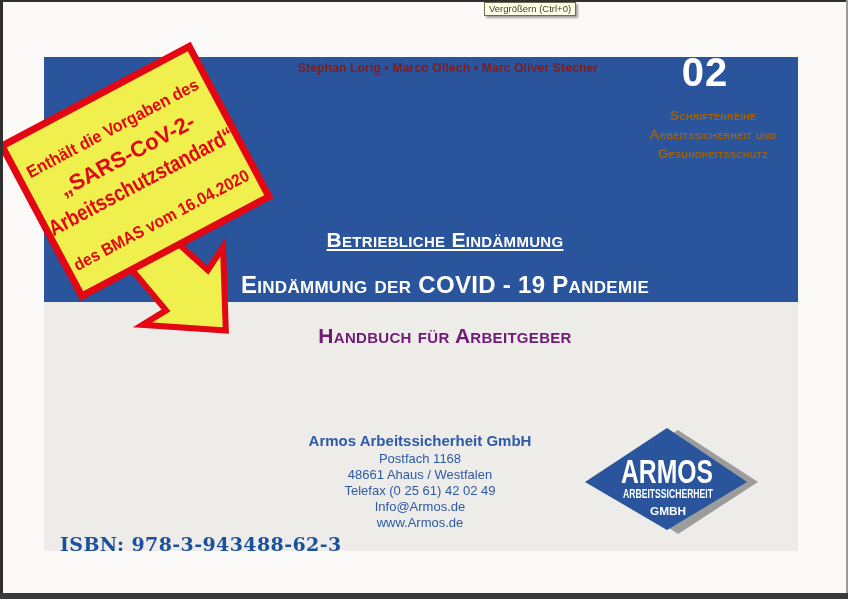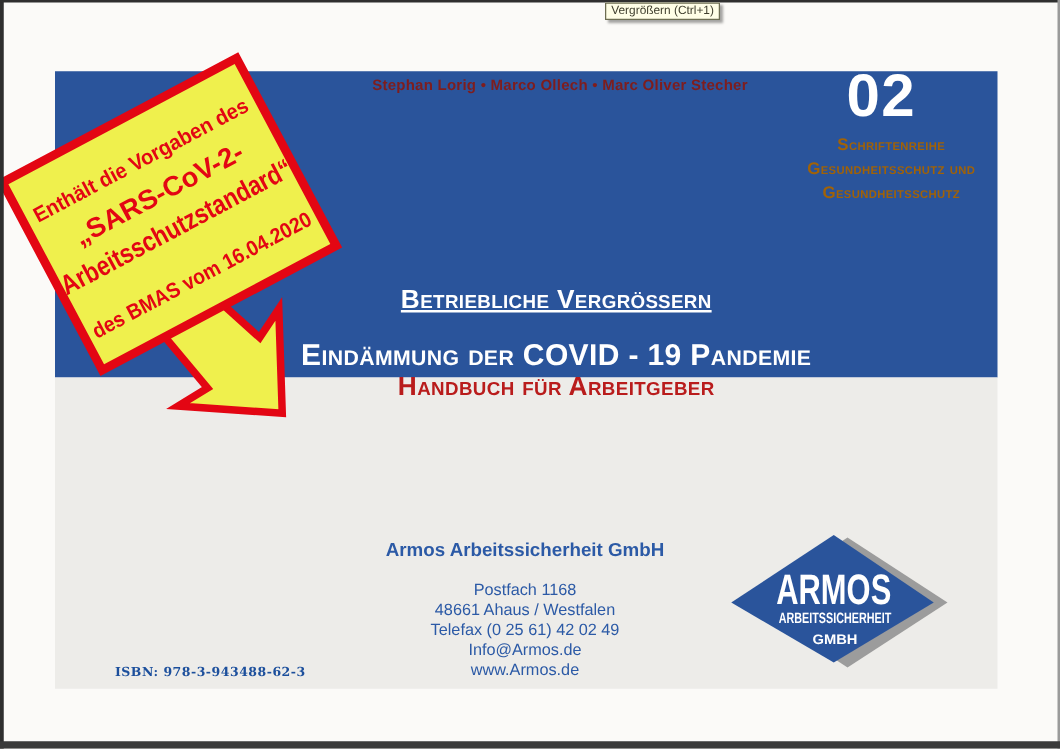--- a/index.html
+++ b/index.html
@@ -18,46 +18,46 @@
   
   .blue-panel{position:absolute;left:44px;top:57px;width:754px;height:245px;background:#2a549b;}
   .gray-panel{position:absolute;left:44px;top:302px;width:754px;height:249px;background:#edece9;}
 
   .authors{
     position:absolute;left:148px;top:61px;width:600px;text-align:center;
     color:#7f1d1d;font-size:12px;font-weight:bold;letter-spacing:.2px;
   }
   .issue{
     position:absolute;left:630px;top:50px;width:150px;text-align:center;
-    color:#ffffff;font-size:48px;font-weight:bold;letter-spacing:1px;
+    color:#ffffff;font-size:40px;font-weight:bold;letter-spacing:1px;
   }
   .series{
     position:absolute;left:623px;top:106px;width:180px;text-align:center;
     color:#a16207;font-weight:bold;font-size:13.5px;line-height:19px;
     font-variant:small-caps;letter-spacing:.3px;
   }
   .title{
     position:absolute;left:165px;top:228px;width:560px;text-align:center;
     color:#ffffff;font-variant:small-caps;font-weight:bold;letter-spacing:.3px;
   }
   .title-line1{font-size:21px;text-decoration:underline;text-underline-offset:2px;}
   .title-line2{font-size:24px;margin-top:19px;}
   .subtitle{
-    position:absolute;left:165px;top:298px;width:560px;text-align:center;
-    color:#b91c1c;font-variant:small-caps;font-weight:bold;font-size:21px;letter-spacing:.3px;
+    position:absolute;left:165px;top:324px;width:560px;text-align:center;
+    color:#701a75;font-variant:small-caps;font-weight:bold;font-size:21px;letter-spacing:.3px;
   }
   .publisher{
     position:absolute;left:270px;top:433px;width:300px;text-align:center;
     color:#2c5aa6;font-size:13px;line-height:16px;
   }
-  .publisher .name{font-size:15px;font-weight:bold;margin-bottom:15px;}
+  .publisher .name{font-size:15px;font-weight:bold;margin-bottom:2px;}
   .isbn{
     position:absolute;left:60px;top:533px;
-    font-family:"DejaVu Serif",serif;font-weight:bold;font-size:10px;
-    color:#1c4f9c;letter-spacing:.4px;margin-left:32px;
+    font-family:"DejaVu Serif",serif;font-weight:bold;font-size:19px;
+    color:#1c4f9c;letter-spacing:.4px;
   }
   .tooltip{
     position:absolute;left:484px;top:2px;z-index:20;
     background:#fffee6;border:1px solid #6d6d52;padding:0 4px;
     font-size:9.5px;line-height:12px;color:#3f3e2d;
     box-shadow:2px 2px 2px rgba(0,0,0,.35);white-space:nowrap;
   }
   .sticker-svg{position:absolute;left:0;top:28px;z-index:6;}
   .logo-svg{position:absolute;left:575px;top:426px;}
   .sticker-text{
@@ -66,39 +66,39 @@
   .logo-text{fill:#ffffff;font-weight:bold;font-family:"Liberation Sans",sans-serif;}
 </style>
 </head>
 <body>
 
 <div class="frame frame-left"></div>
 <div class="frame frame-top"></div>
 <div class="frame frame-right"></div>
 <div class="frame frame-bottom"></div>
 
-<div class="tooltip">Vergrößern (Ctrl+1)</div>
+<div class="tooltip">Vergrößern (Ctrl+0)</div>
 
 <div>
 
   <div class="blue-panel"></div>
   <div class="gray-panel"></div>
 
   <div class="authors">Stephan Lorig • Marco Ollech • Marc Oliver Stecher</div>
 
   <div class="issue">02</div>
 
   <div class="series">
     <div>Schriftenreihe</div>
-    <div>Gesundheitsschutz und</div>
+    <div>Arbeitssicherheit und</div>
     <div>Gesundheitsschutz</div>
   </div>
 
   <div class="title">
-    <div class="title-line1">Betriebliche Vergrößern</div>
+    <div class="title-line1">Betriebliche Eindämmung</div>
     <div class="title-line2">Eindämmung der COVID - 19 Pandemie</div>
   </div>
 
   <div class="subtitle">Handbuch für Arbeitgeber</div>
 
   <svg class="sticker-svg" width="320" height="330" viewBox="0 0 320 330">
     <g transform="translate(148,222) rotate(46)">
       <path d="M0,-25 L56,-29 L50,-56 L112,0 L50,56 L56,29 L0,25" fill="#eff04d" stroke="#e30613" stroke-width="6" stroke-linejoin="miter"></path>
     </g>
     <g transform="translate(2,118) rotate(-28)">

